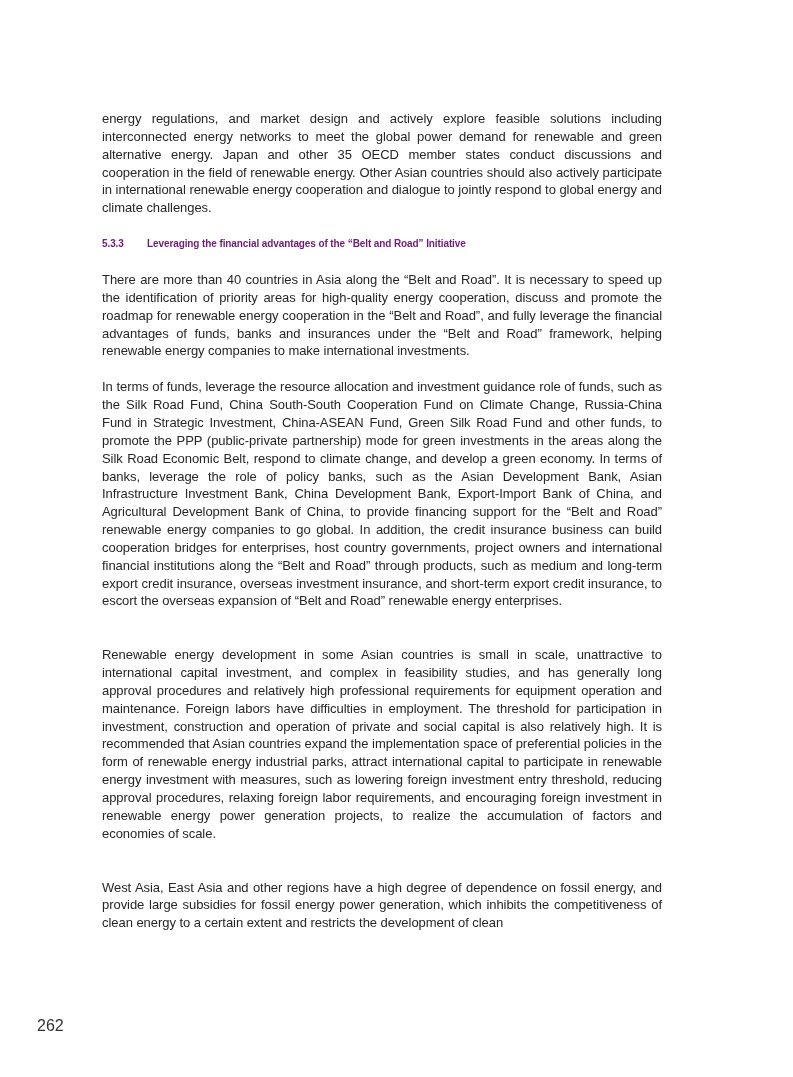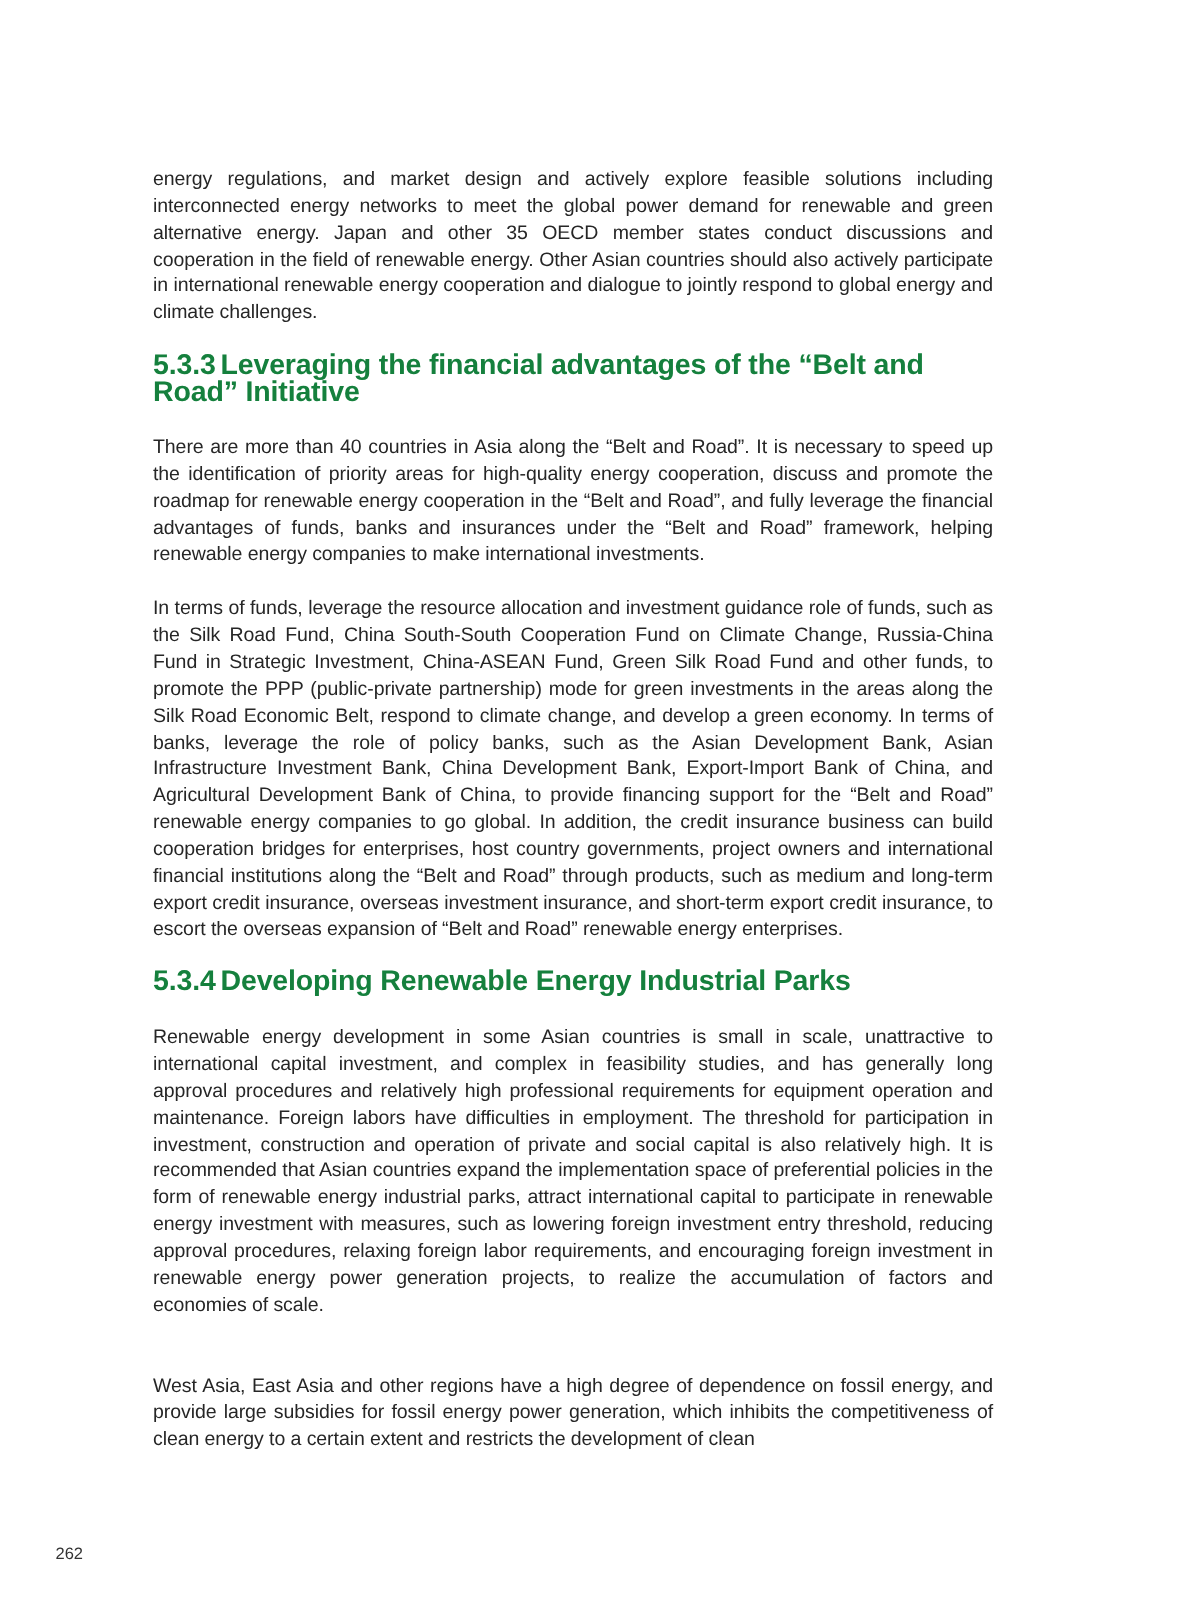--- a/index.html
+++ b/index.html
@@ -23,40 +23,39 @@
     }
     p.body-text {
       margin: 0;
       font-size: 13px;
       line-height: 17.85px;
       text-align: justify;
       letter-spacing: -0.05px;
     }
     h3.section-heading {
       margin: 0;
-      font-size: 19px;
+      font-size: 10px;
       font-weight: bold;
       line-height: 18px;
-      color: #15803d;
+      color: #701a75;
       letter-spacing: -0.1px;
     }
     h3 .num {
       display: inline-block;
       width: 45px;
     }
     .gap-before-heading { height: 18px; }
     .gap-after-heading { height: 18px; }
     .gap-para { height: 18px; }
     .page-number {
       position: absolute;
       left: 37px;
       top: 1017px;
-      font-size: 11px;
+      font-size: 16px;
       color: #333333;
-      margin-top: 13px;
     }
   </style>
 </head>
 <body>
 
 <div class="page">
 
   <p class="body-text">energy regulations, and market design and actively explore feasible solutions including interconnected energy networks to meet the global power demand for renewable and green alternative energy. Japan and other 35 OECD member states conduct discussions and cooperation in the field of renewable energy. Other Asian countries should also actively participate in international renewable energy cooperation and dialogue to jointly respond to global energy and climate challenges.</p>
 
   <div class="gap-before-heading"></div>
@@ -67,23 +66,20 @@
     </h3>
     <div class="gap-after-heading"></div>
     <p class="body-text">There are more than 40 countries in Asia along the “Belt and Road”. It is necessary to speed up the identification of priority areas for high-quality energy cooperation, discuss and promote the roadmap for renewable energy cooperation in the “Belt and Road”, and fully leverage the financial advantages of funds, banks and insurances under the “Belt and Road” framework, helping renewable energy companies to make international investments.</p>
     <div class="gap-para"></div>
     <p class="body-text">In terms of funds, leverage the resource allocation and investment guidance role of funds, such as the Silk Road Fund, China South-South Cooperation Fund on Climate Change, Russia-China Fund in Strategic Investment, China-ASEAN Fund, Green Silk Road Fund and other funds, to promote the PPP (public-private partnership) mode for green investments in the areas along the Silk Road Economic Belt, respond to climate change, and develop a green economy. In terms of banks, leverage the role of policy banks, such as the Asian Development Bank, Asian Infrastructure Investment Bank, China Development Bank, Export-Import Bank of China, and Agricultural Development Bank of China, to provide financing support for the “Belt and Road” renewable energy companies to go global. In addition, the credit insurance business can build cooperation bridges for enterprises, host country governments, project owners and international financial institutions along the “Belt and Road” through products, such as medium and long-term export credit insurance, overseas investment insurance, and short-term export credit insurance, to escort the overseas expansion of “Belt and Road” renewable energy enterprises.</p>
   </section>
 
   <div class="gap-before-heading"></div>
 
   <section>
-    <h3 class="section-heading">
-      <span class="num">5.3.4</span><span>Developing Renewable Energy Industrial Parks</span>
-    </h3>
     <div class="gap-after-heading"></div>
     <p class="body-text">Renewable energy development in some Asian countries is small in scale, unattractive to international capital investment, and complex in feasibility studies, and has generally long approval procedures and relatively high professional requirements for equipment operation and maintenance. Foreign labors have difficulties in employment. The threshold for participation in investment, construction and operation of private and social capital is also relatively high. It is recommended that Asian countries expand the implementation space of preferential policies in the form of renewable energy industrial parks, attract international capital to participate in renewable energy investment with measures, such as lowering foreign investment entry threshold, reducing approval procedures, relaxing foreign labor requirements, and encouraging foreign investment in renewable energy power generation projects, to realize the accumulation of factors and economies of scale.</p>
   </section>
 
   <div class="gap-before-heading"></div>
 
   <section>
     <div class="gap-after-heading"></div>
     <p class="body-text">West Asia, East Asia and other regions have a high degree of dependence on fossil energy, and provide large subsidies for fossil energy power generation, which inhibits the competitiveness of clean energy to a certain extent and restricts the development of clean</p>
   </section>

